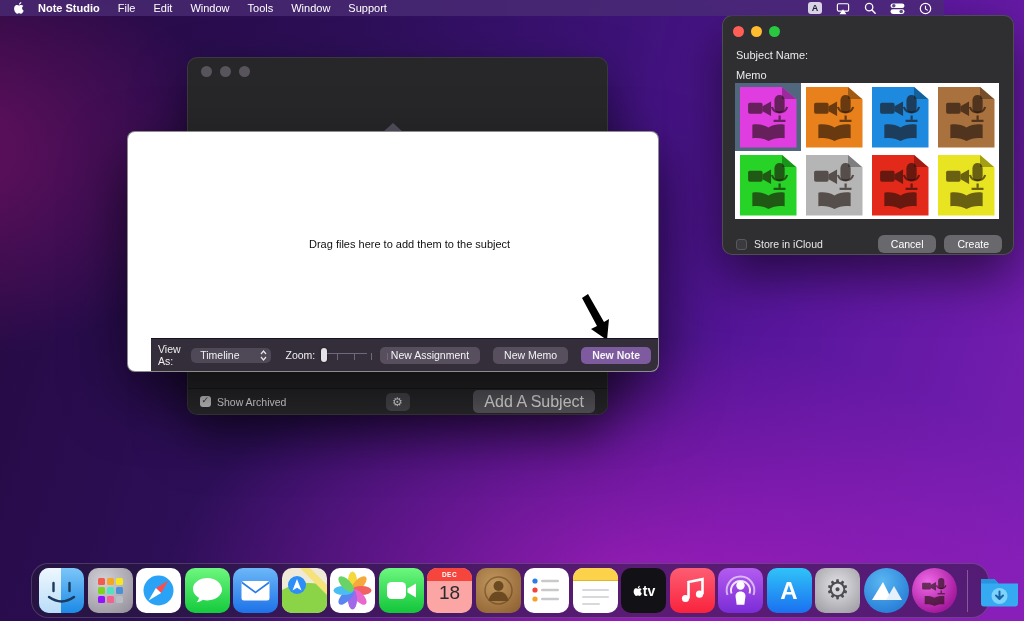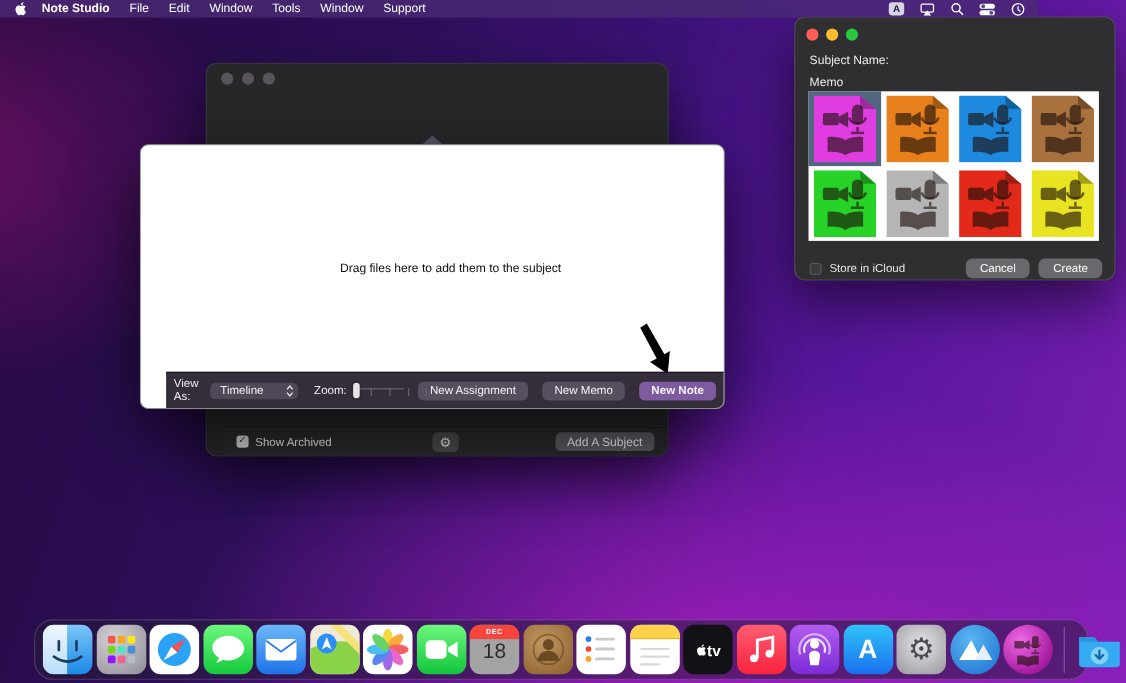--- a/index.html
+++ b/index.html
@@ -28,29 +28,29 @@
   #subjects-win .dots { position:absolute; left:13px; top:8px; display:flex; gap:8px;}
   #subjects-win .dot { width:11px; height:11px; border-radius:50%; background:#57555b;}
   .col-header { position:absolute; left:0; top:24px; right:0; height:18px; border-bottom:1px solid #38373b; }
   .col-header span { position:absolute; left:14px; top:3px; font-size:9.5px; color:#d6d6d8; }
   .col-header .colsep { position:absolute; right:13px; top:2px; bottom:2px; width:1px; background:#4a494e; }
   #subject-row { position:absolute; left:8px; right:8px; top:46px; height:23px; background:#59575c; border-radius:5px;
     display:flex; align-items:center; padding-left:6px; gap:6px;}
   #subject-row .mini-doc { width:13px; height:15px; position:relative; background:#d92ad0;
     clip-path:polygon(0 0,72% 0,100% 24%,100% 100%,0 100%);}
   #subject-row .label { color:#f2f2f2; font-size:11.5px; }
-  #subjects-footer { position:absolute; left:15px; right:0; bottom:0; height:26px; border-top:1px solid #1b1a1d;
+  #subjects-footer { position:absolute; left:0; right:0; bottom:0; height:26px; border-top:1px solid #1b1a1d;
     background:#2a292c; border-radius:0 0 10px 10px; display:flex; align-items:center; padding:0 12px;}
   .cb { width:11px; height:11px; border-radius:3px; background:#cfcfd3; position:relative; }
   .cb.checked::after { content:"✓"; position:absolute; left:1.5px; top:-1px; font-size:9px; color:#3a3a3e; font-weight:700;}
   #show-archived-label { color:#e8e8ea; font-size:10.5px; margin-left:6px;}
   #gear-btn { position:absolute; left:50%; transform:translateX(-50%); width:24px; height:18px; background:#4b4a4f;
     border-radius:5px; display:flex; align-items:center; justify-content:center; color:#e6e6e8; font-size:12px; line-height:1;}
   #gear-btn::before { content:"⚙"; }
-  #add-subject-btn { margin-left:auto; background:#5d5b61; color:#f2f2f2; font-size:11px; border-radius:5px;
+  #add-subject-btn { margin-left:auto; background:#5d5b61; color:#f2f2f2; font-size:16px; border-radius:5px;
     padding:2.5px 11px; }
 
   
   #popover-arrow { position:absolute; left:383px; top:123px; width:0; height:0; z-index:20;
     border-left:10px solid transparent; border-right:10px solid transparent; border-bottom:9px solid #555061; }
 
   
   #doc-popover { left:127px; top:131px; width:532px; height:241px; background:#fff; border-radius:8px; z-index:21;
     border:1px solid rgba(0,0,0,.45); overflow:hidden; box-shadow:0 26px 60px rgba(0,0,0,.6);}
   #searchbar { position:absolute; left:0; top:0; right:0; height:16px; background:#4a4054; display:flex; align-items:center;
@@ -109,21 +109,21 @@
   .i-finder { background:linear-gradient(180deg,#7cc6f8,#1b8ae6); overflow:hidden;}
   .i-finder::before { content:""; position:absolute; left:0; top:0; bottom:0; width:49%;
     background:linear-gradient(180deg,#eef7ff,#b9ddf8); }
   .i-launchpad { background:radial-gradient(circle at 35% 30%,#d4d2d8,#908c96); }
   .i-safari { background:#fff; }
   .i-messages { background:linear-gradient(180deg,#6df77e,#14ca3c); }
   .i-mail { background:linear-gradient(180deg,#6cb7f8,#1d72e8); }
   .i-maps { background:#efe9d8; overflow:hidden;}
   .i-photos { background:#fff; }
   .i-facetime { background:linear-gradient(180deg,#6df77e,#12c53a); }
-  .i-calendar { background:#a3a3a3; overflow:hidden; }
+  .i-calendar { background:#fca5a5; overflow:hidden; }
   .i-calendar .band { position:absolute; left:0; top:0; right:0; height:13px; background:#f5453c; color:#fff;
     font-size:6.5px; font-weight:700; text-align:center; line-height:13px; letter-spacing:.5px;}
   .i-calendar .day { position:absolute; left:0; right:0; top:14px; text-align:center; font-size:19px; color:#2c2c2e; }
   .i-contacts { background:radial-gradient(circle at 40% 35%,#c2975e,#8a5d2e); }
   .i-reminders { background:#fff; }
   .i-notes { background:#fff; overflow:hidden;}
   .i-notes .band { position:absolute; left:0; top:0; right:0; height:13px; background:#fbd24a; border-bottom:1px solid #e3b32a;}
   .i-appletv { background:#121216; }
   .i-music { background:linear-gradient(180deg,#fd5d73,#f9233c); }
   .i-podcasts { background:linear-gradient(180deg,#b45cf0,#7a2cd6); }

